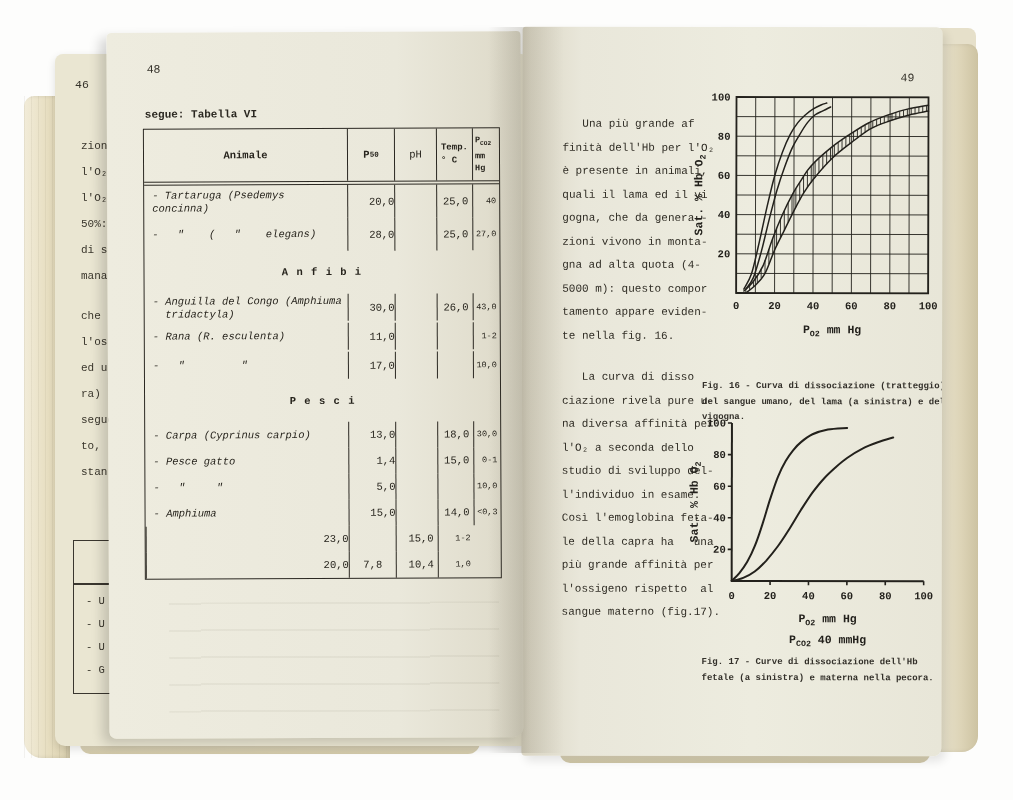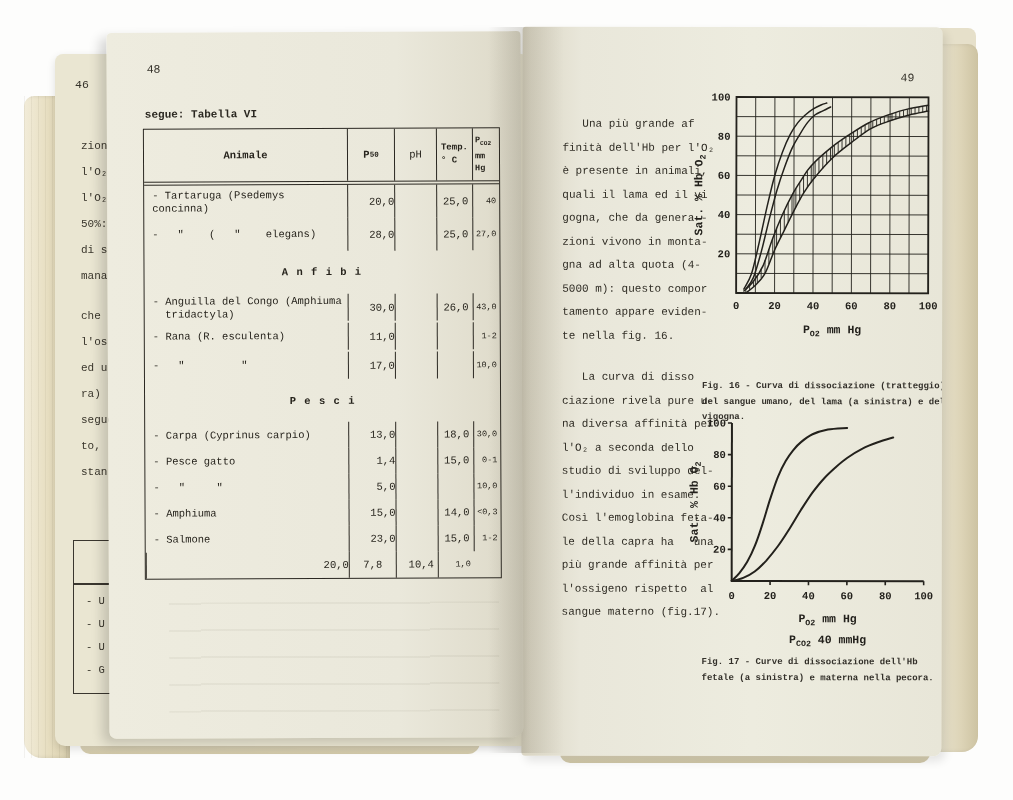--- a/index.html
+++ b/index.html
@@ -60,21 +60,21 @@
   .t-cell{display:flex;align-items:center;}
   .t-cell.c1,.t-cell.c2,.t-cell.c3,.t-cell.c4{border-left:1.4px solid #2b2822;}
   .t-header{border-bottom:4px double #2b2822;}
   .t-header .t-cell{min-height:52px;}
   .t-header .c0{justify-content:center;font-weight:700;}
   .t-header .c1{justify-content:center;font-weight:700;}
   .t-header .c2{justify-content:center;font-weight:400;}
   .t-header .c3{flex-direction:column;justify-content:center;align-items:flex-start;padding-left:4px;font-size:9px;font-weight:700;line-height:13px;}
   .t-header .c4{flex-direction:column;justify-content:center;align-items:flex-start;padding-left:2px;font-size:8.5px;font-weight:700;line-height:12px;}
   sub{font-size:.72em;}
-  .t-row .c0{padding-left:8px;white-space:pre-wrap;line-height:13px;}
+  .t-row .c0{padding-left:8px;white-space:pre-wrap;line-height:13px;font-style:italic;}
   .t-row .c1{justify-content:flex-end;}
   .t-row .c2{justify-content:center;}
   .t-row .c3{justify-content:flex-end;padding-right:4px;}
   .t-row .c4{justify-content:flex-end;padding-right:3px;font-size:8.5px;}
   .sec0 .t-row{height:33px;}
   .sec1 .t-row{min-height:27px;padding:1px 0;}
   .sec2 .t-row{height:26px;}
   .t-seclabel{height:42px;display:flex;align-items:center;justify-content:center;
     font-weight:700;letter-spacing:1px;}
   .ghost{position:absolute;left:60px;bottom:26px;width:330px;height:110px;opacity:.07;
@@ -374,21 +374,20 @@
               <div class="t-cell c4">10,0</div>
             </div>
             <div class="t-grid t-row">
               <div class="t-cell c0">- Amphiuma</div>
               <div class="t-cell c1">15,0</div>
               <div class="t-cell c2"></div>
               <div class="t-cell c3">14,0</div>
               <div class="t-cell c4">&lt;0,3</div>
             </div>
             <div class="t-grid t-row">
-              <div class="t-cell c0">- Salmone</div>
               <div class="t-cell c1">23,0</div>
               <div class="t-cell c2"></div>
               <div class="t-cell c3">15,0</div>
               <div class="t-cell c4">1-2</div>
             </div>
             <div class="t-grid t-row">
               <div class="t-cell c1">20,0</div>
               <div class="t-cell c2">7,8</div>
               <div class="t-cell c3">10,4</div>
               <div class="t-cell c4">1,0</div>

